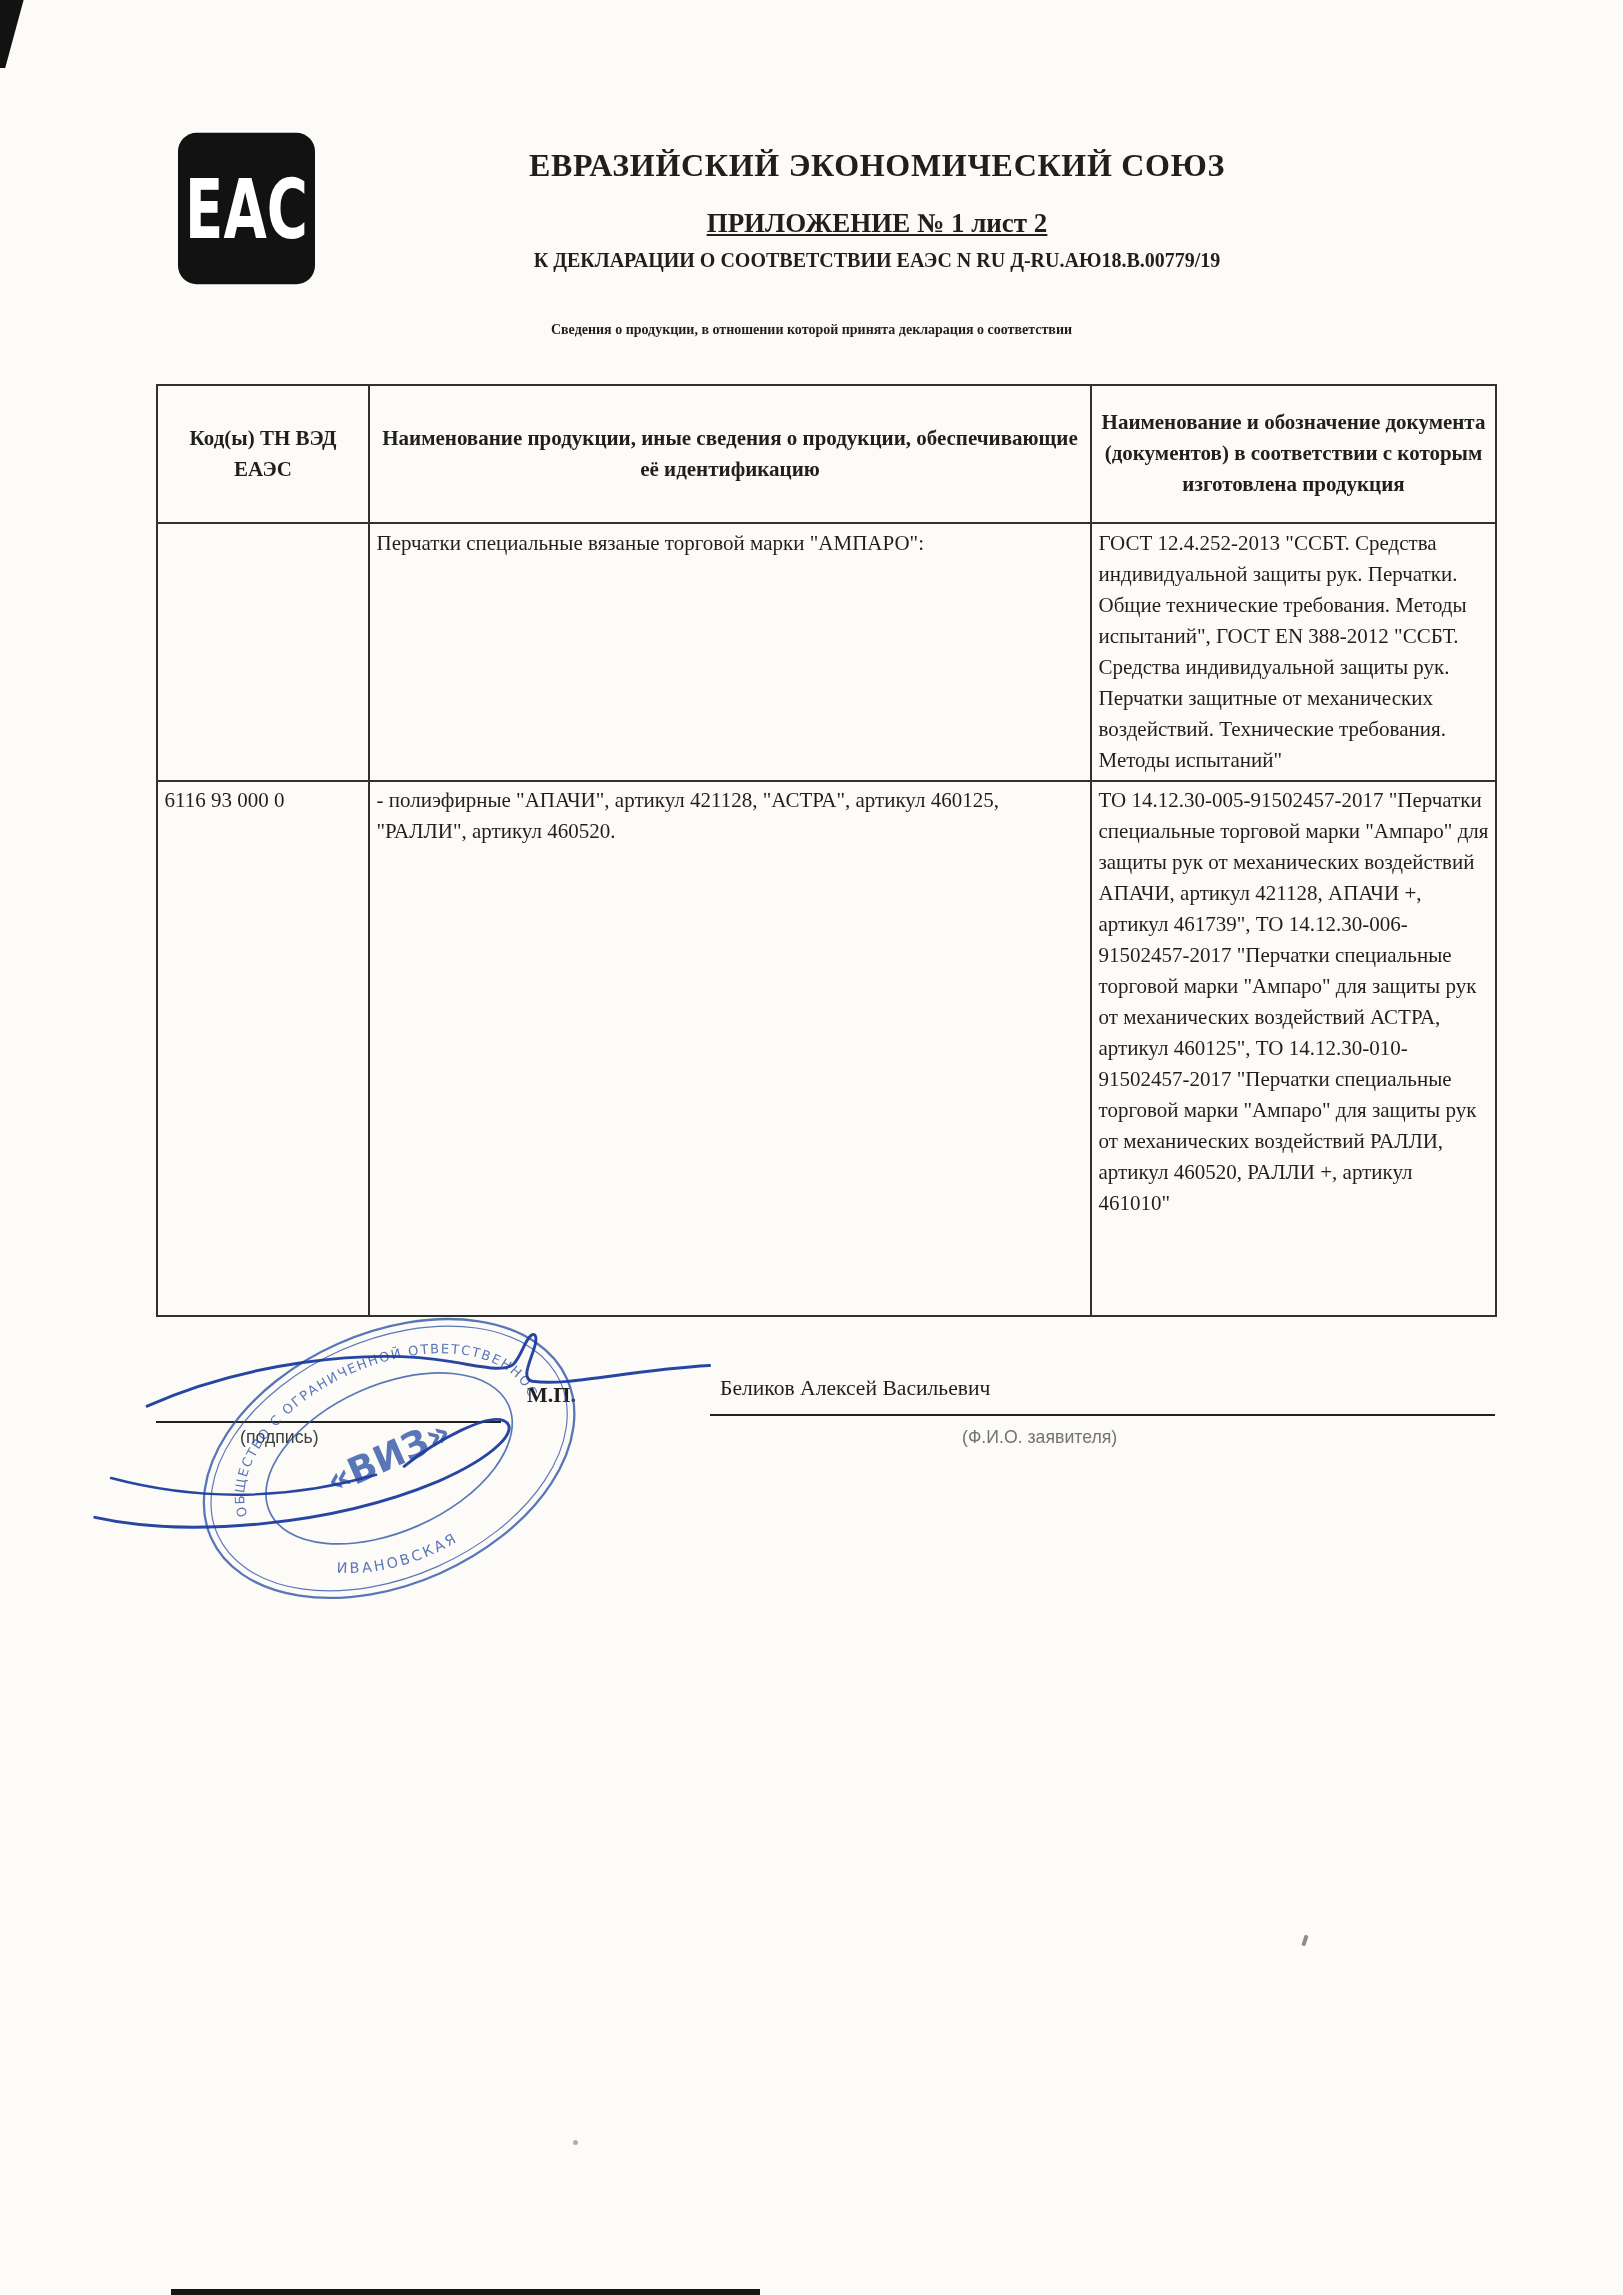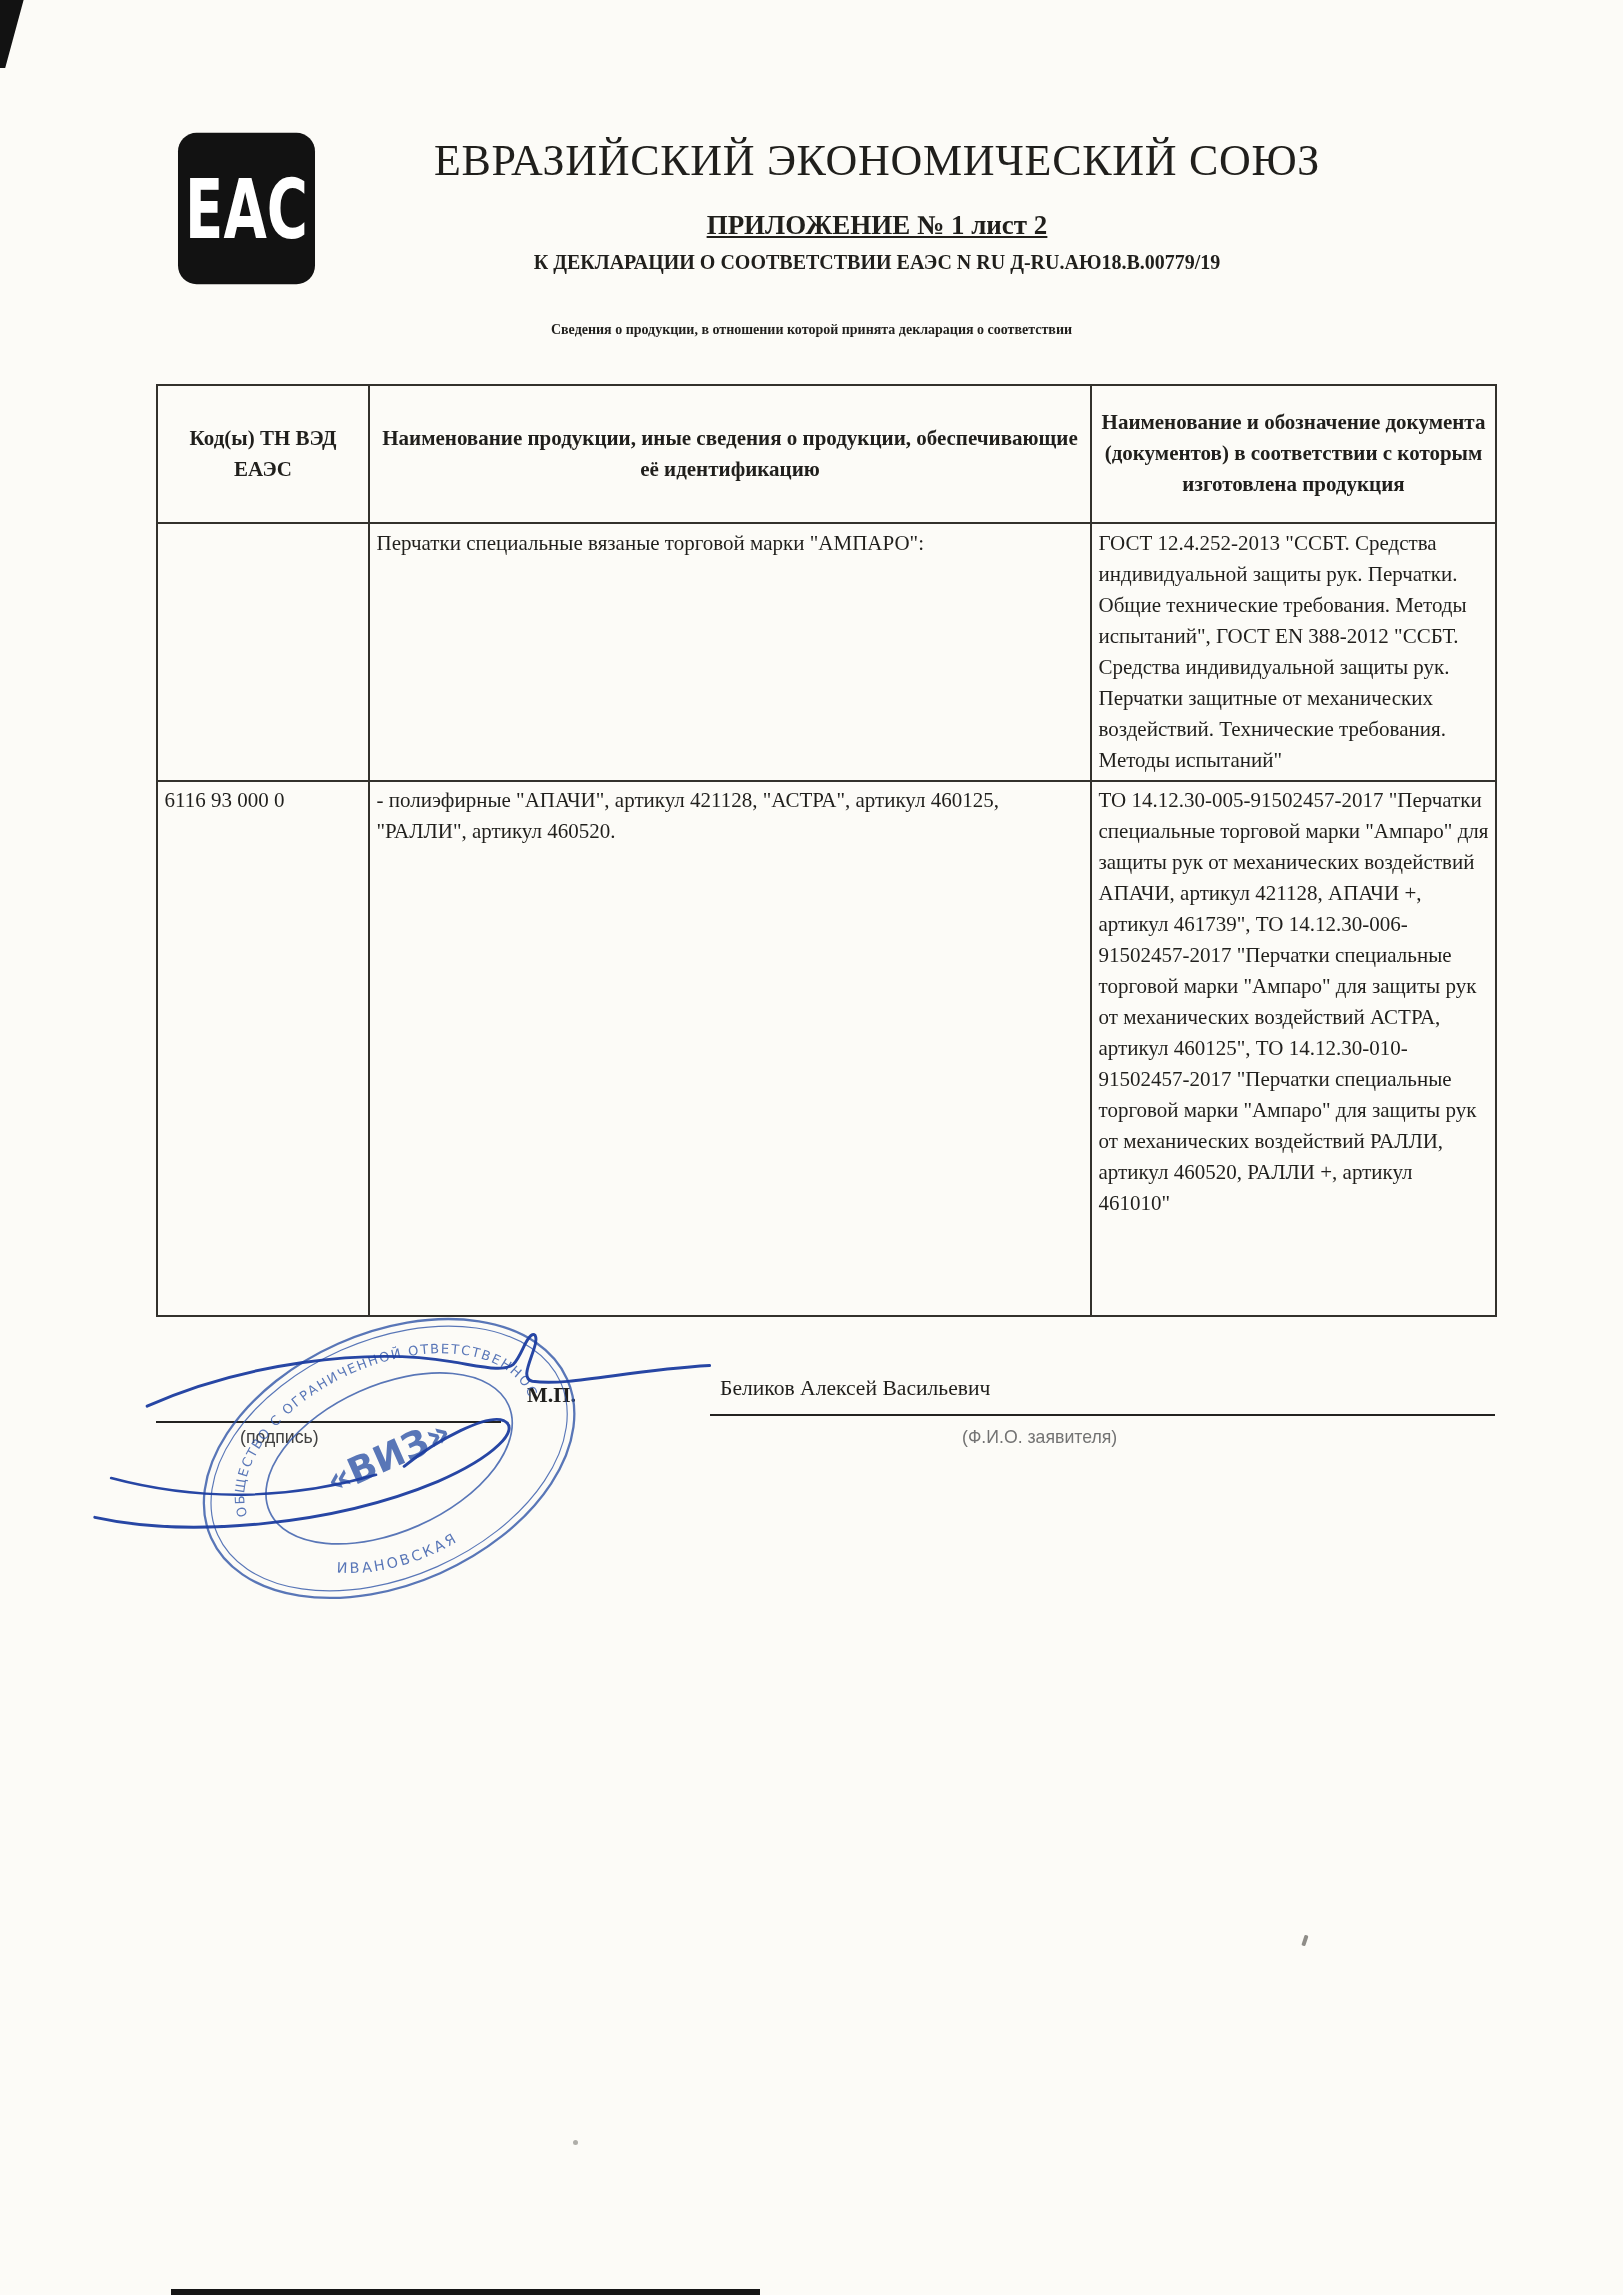--- a/index.html
+++ b/index.html
@@ -16,21 +16,21 @@
   .corner-artifact{position:absolute;left:0;top:0;width:23.6px;height:68px;background:#121212;
     clip-path:polygon(0 0,100% 0,22% 100%,0 100%);}
   .bottom-artifact{position:absolute;left:171px;bottom:0;width:589px;height:5.9px;background:#161616;}
   .speck{position:absolute;background:#8f8d88;border-radius:1.3px;}
   .speck.s1{left:1303px;top:1935px;width:3.9px;height:10.5px;transform:rotate(18deg);}
   .speck.s2{left:573px;top:2140px;width:5.2px;height:5.2px;border-radius:50%;opacity:.7;}
 
   
   .eac-logo{position:absolute;left:175px;top:130px;width:143px;height:157px;}
   .header-text{position:absolute;left:262px;top:131px;width:1230px;text-align:center;}
-  .doc-title{font-size:44px;font-weight:normal;margin:4px;letter-spacing:0.7px;}
+  .doc-title{font-size:32px;font-weight:bold;margin:16px;letter-spacing:0.7px;}
   .doc-line2{font-size:27px;font-weight:bold;margin:23.6px 0 0 0;text-decoration:underline;}
   .doc-line3{font-size:20px;font-weight:bold;margin:10.5px 0 0 0;}
   .intro-line{position:absolute;left:0;top:322px;width:100%;text-align:center;
     font-size:14px;font-weight:bold;}
 
   
   table.decl{position:absolute;left:156px;top:384px;width:1338px;
     border-collapse:collapse;table-layout:fixed;}
   table.decl th,table.decl td{
     border:2px solid #33312c;font-size:21px;line-height:31px;

